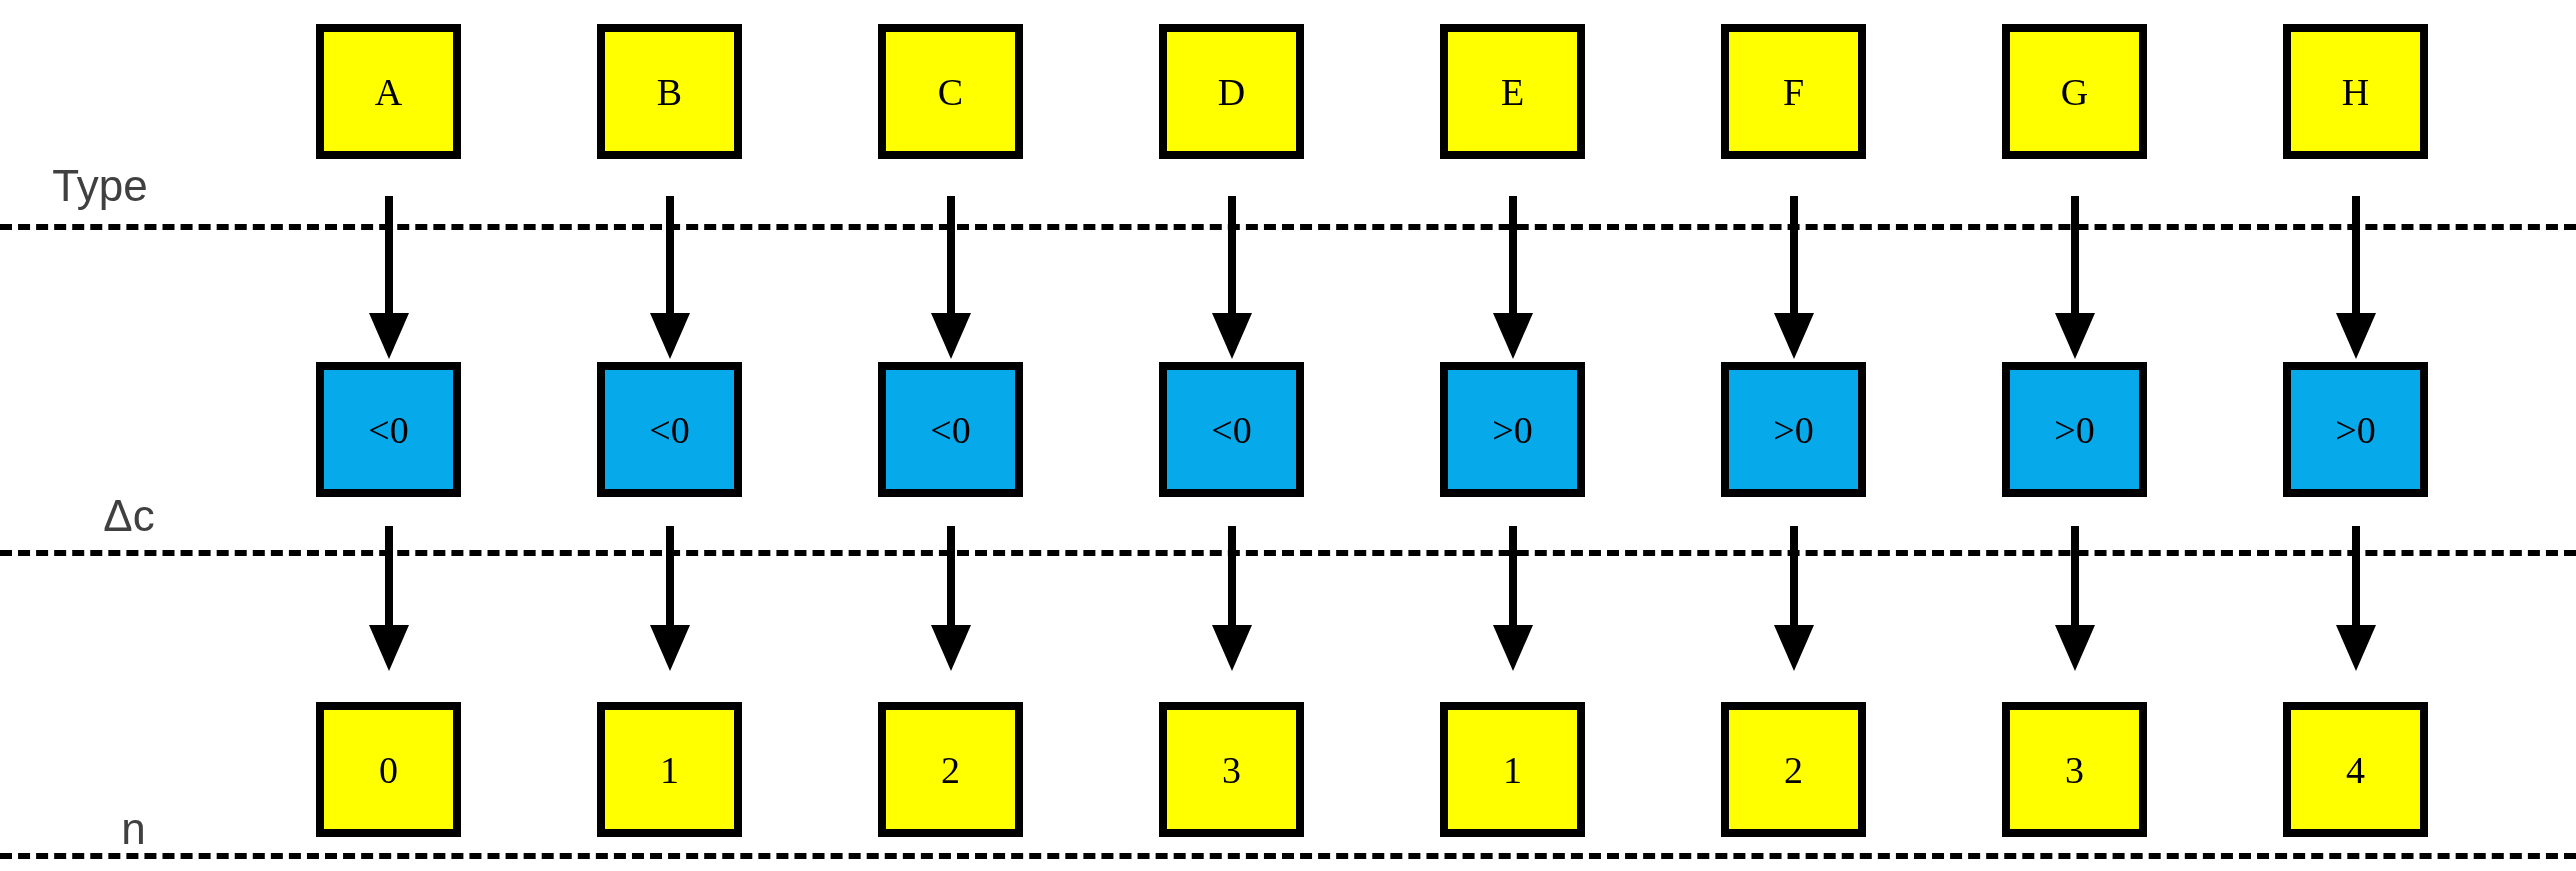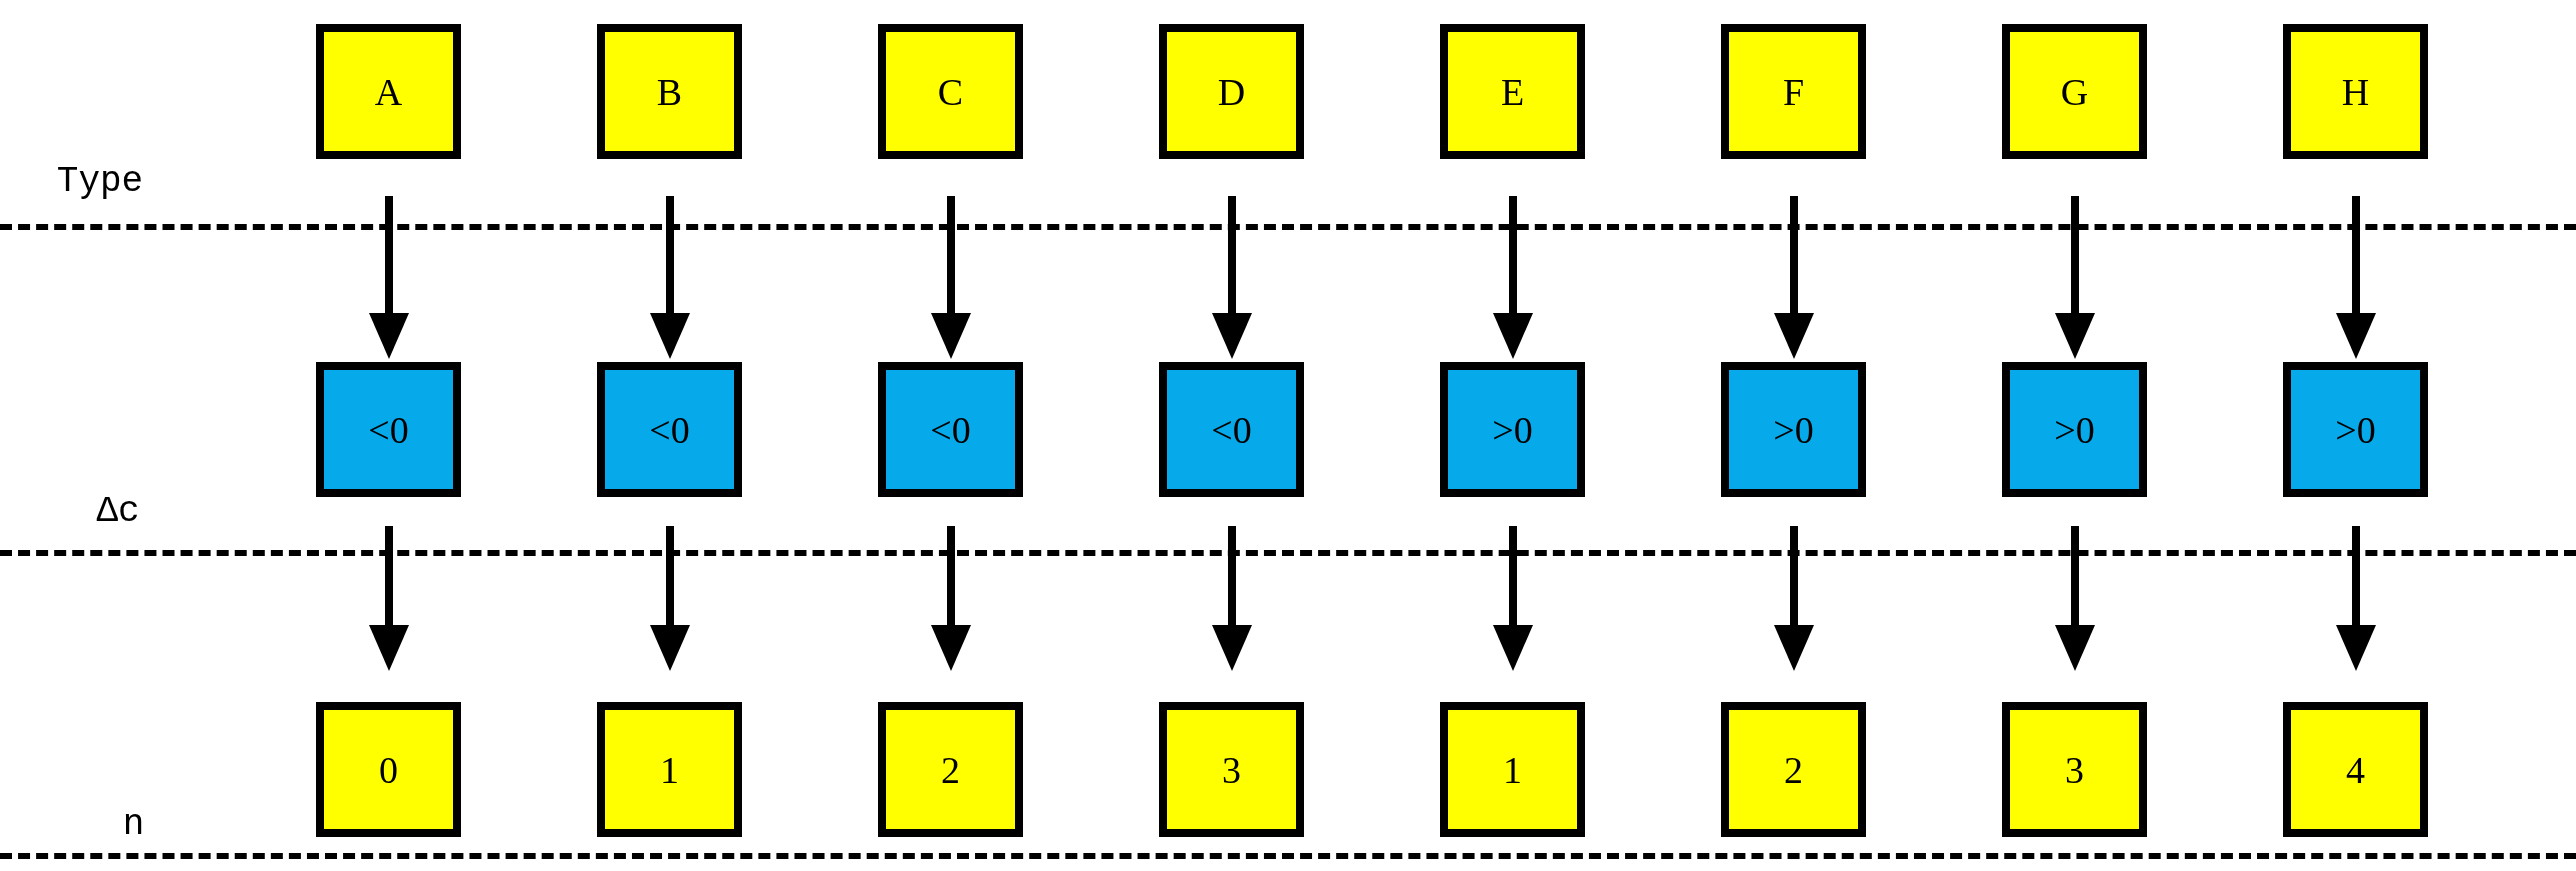--- a/index.html
+++ b/index.html
@@ -12,24 +12,24 @@
     position:relative;
     width:2576px;
     height:872px;
     background:#ffffff;
     overflow:hidden;
   }
 
   
   .row-label{
     position:absolute;
-    font-family:Liberation Mono, monospace;
-    font-size:36px;
+    font-family:Liberation Sans, sans-serif;
+    font-size:44px;
     line-height:1;
-    color:#000000;
+    color:#404040;
     white-space:nowrap;
     text-align:center;
   }
 
   
   .sep{
     position:absolute;
     left:0;
     width:2576px;
     height:0;
@@ -74,21 +74,21 @@
     border-top:46px solid #000000;
   }
 </style>
 </head>
 <body>
 
 <div id="stage">
 
   <div class="row-label" id="label-type" style="left:30px; top:164px; width:140px;">Type</div>
 
-  <div class="row-label" id="label-deltac" style="left:48px; top:494px; width:140px;">Δc</div>
+  <div class="row-label" id="label-deltac" style="left:59px; top:494px; width:140px;">Δc</div>
 
   <div class="row-label" id="label-n" style="left:78px; top:807px; width:111px;">n</div>
 
   <div class="sep" id="sep-type" style="top:224px;"></div>
   <div class="sep" id="sep-deltac" style="top:550px;"></div>
   <div class="sep" id="sep-n" style="top:853px;"></div>
 
   <div class="node yellow" style="left:316px;  top:24.4px; width:145px; height:135px;">
       <span>A</span>
     </div>

